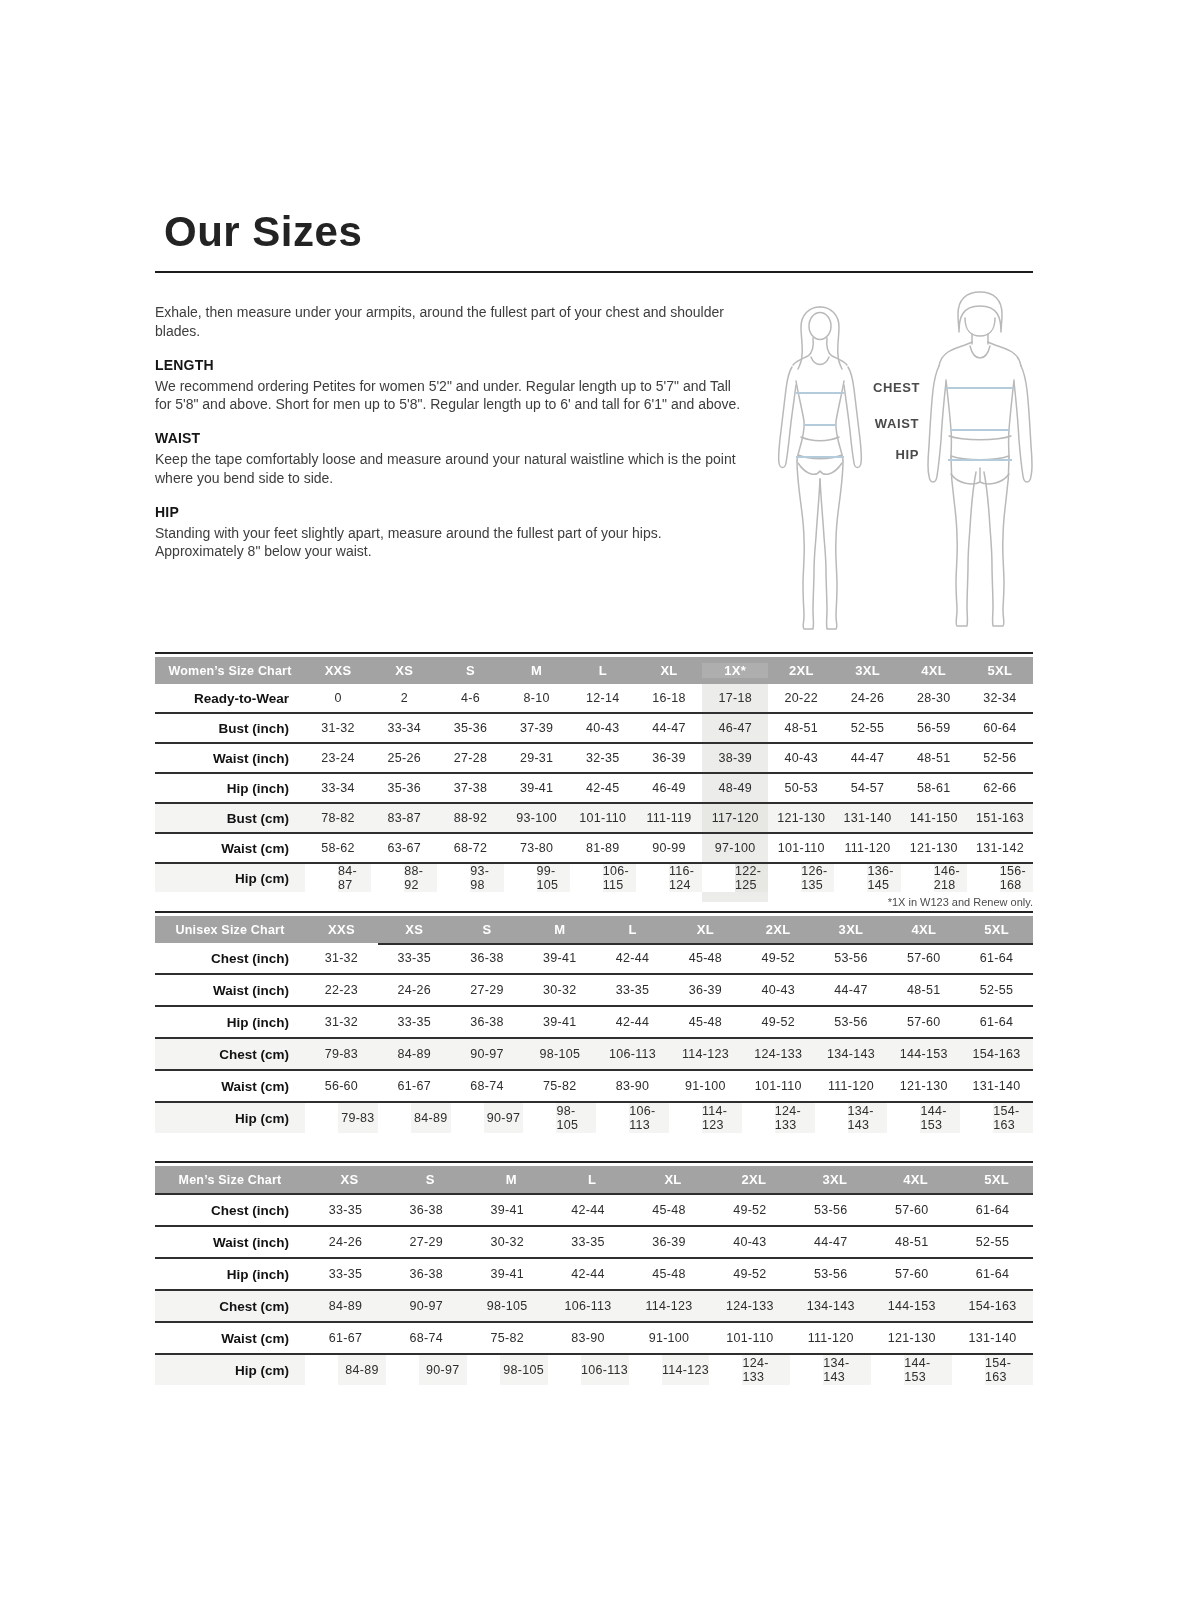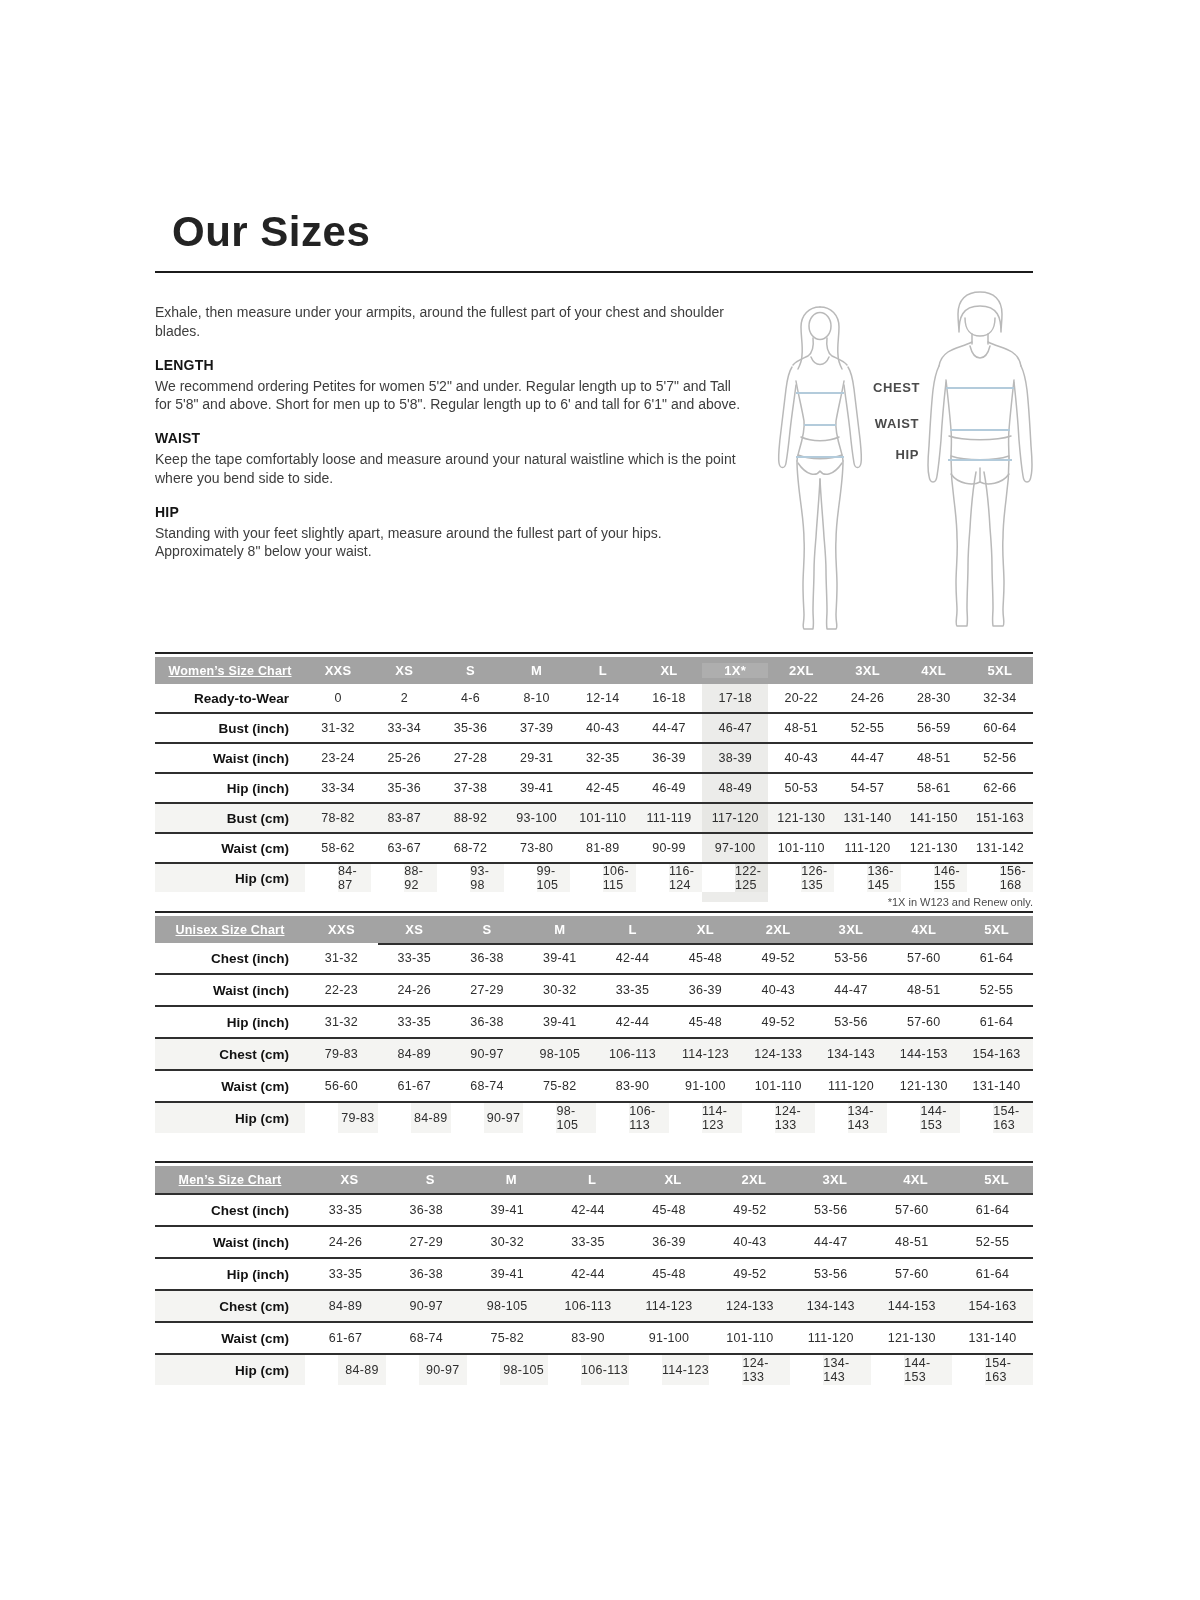--- a/index.html
+++ b/index.html
@@ -1,19 +1,19 @@
 <!DOCTYPE html>
 <html><head>
 <meta charset="utf-8">
 <style>
   html,body{margin:0;padding:0;background:#fff;}
   .page{position:relative;width:1200px;height:1600px;background:#ffffff;overflow:hidden;
         font-family:"Liberation Sans","DejaVu Sans",sans-serif;}
 
-  .page-title{position:absolute;left:172px;top:208px;margin:0;font-size:42px;font-weight:700;
+  .page-title{position:absolute;left:164px;top:208px;margin:0;font-size:42px;font-weight:700;
         color:#232323;letter-spacing:0.5px;}
   .title-rule{position:absolute;left:155px;top:271px;width:878px;height:2px;background:#1b1b1b;}
 
   .intro{position:absolute;left:155px;top:303px;width:590px;}
   .how-to{font-size:14.5px;font-weight:700;color:#151515;margin:0 0 30px;letter-spacing:0.2px;}
   .m-section h3{font-size:14px;font-weight:700;margin:0 0 4px;color:#151515;letter-spacing:0.2px;}
   .m-section p{font-size:14px;margin:0 0 16px;color:#3d3d3d;line-height:1.34;}
 
   .figures{position:absolute;left:755px;top:285px;width:292px;height:362px;}
   .figures svg{position:absolute;}
@@ -22,21 +22,21 @@
   .fig-label{position:absolute;left:118px;width:46px;text-align:right;font-size:13px;
         font-weight:700;color:#4a4a4a;letter-spacing:0.6px;}
   .fig-outline{fill:none;stroke:#b9b9b9;stroke-width:1.5;stroke-linecap:round;stroke-linejoin:round;}
   .mline{stroke-width:2;}
 
   .size-table{position:absolute;left:155px;width:878px;border-top:2px solid #222;padding-top:3px;}
   .table-women{top:652px;}
   .table-unisex{top:911px;}
   .table-men{top:1161px;}
   .t-header{display:grid;background:#a3a3a3;height:27px;align-items:center;position:relative;}
-  .t-title{color:#ffffff;font-weight:700;font-size:12.5px;text-align:center;letter-spacing:0.2px;text-decoration:underline;}
+  .t-title{color:#ffffff;font-weight:700;font-size:12.5px;text-align:center;letter-spacing:0.2px;}
   .t-size{color:#ffffff;font-weight:700;font-size:13px;text-align:center;letter-spacing:0.3px;}
   .t-size.hi{background:#aeaeae;}
   .rule-full .t-header{border-bottom:2px solid #2f2f2f;gap:8px;}
   .rule-partial .t-header::after{content:"";position:absolute;left:223px;right:0;bottom:-2px;
         height:2px;background:#2f2f2f;}
   .t-row{display:grid;align-items:center;border-bottom:2px solid #2f2f2f;}
   .t-row.no-border{border-bottom:none;gap:33px;}
   .table-women .t-row{height:28px;}
   .table-unisex .t-row,.table-men .t-row{height:30px;}
   .cell{height:100%;display:flex;align-items:center;justify-content:center;}
@@ -239,21 +239,21 @@
         <div class="cell r-label">Hip (cm)</div>
         <div class="cell r-val">84-87</div>
         <div class="cell r-val">88-92</div>
         <div class="cell r-val">93-98</div>
         <div class="cell r-val">99-105</div>
         <div class="cell r-val">106-115</div>
         <div class="cell r-val">116-124</div>
         <div class="cell r-val hi">122-125</div>
         <div class="cell r-val">126-135</div>
         <div class="cell r-val">136-145</div>
-        <div class="cell r-val">146-155</div>
+        <div class="cell r-val">146-218</div>
         <div class="cell r-val">156-168</div>
       </div>
       <div class="hi-tail" style="margin-left: 547.091px; width: 66.1818px;"></div>
       <div class="footnote">*1X in W123 and Renew only.</div>
     </div>
   <div class="size-table table-unisex rule-partial" id="table-1">
       <div class="t-header" style="grid-template-columns: 150px repeat(10, 1fr);">
         <div class="t-title">Unisex Size Chart</div>
         <div class="t-size">XXS</div>
         <div class="t-size">XS</div>

